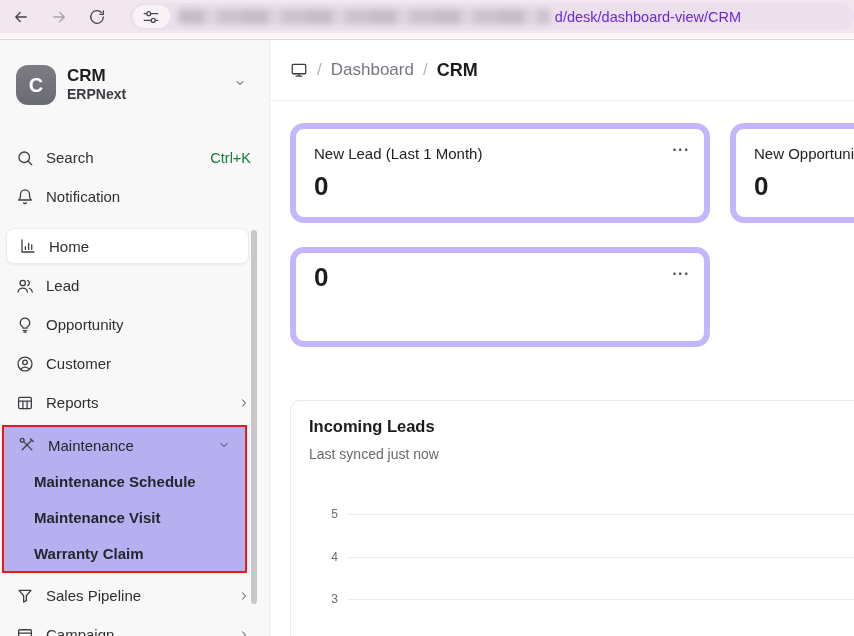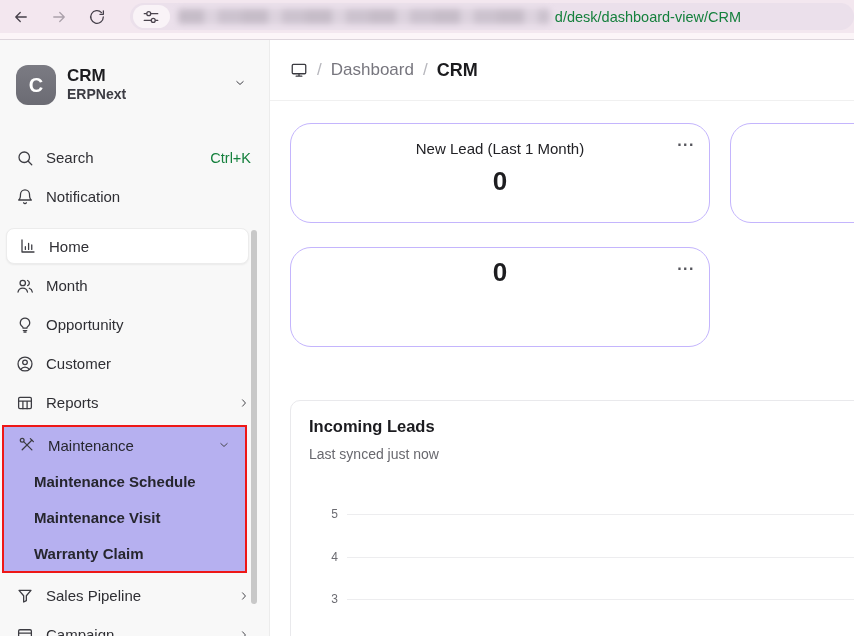--- a/index.html
+++ b/index.html
@@ -10,21 +10,21 @@
   
   .browser { position:absolute; top:0; left:0; right:0; height:40px; background:#f3e7ef; }
   .browser-strip { position:absolute; top:33px; left:0; right:0; height:7px; background:#fcf5f8; border-bottom:1px solid #ddd5dc; }
   .tb-row { position:relative; display:flex; align-items:center; height:33px; padding-left:8px; gap:12px; }
   .tbtn { width:26px; height:26px; display:flex; align-items:center; justify-content:center; border-radius:50%; color:#46404a; cursor:pointer; }
   .tbtn.disabled { color:#aba1ab; }
   .omnibox { display:flex; align-items:center; margin-left:8px; width:726px; height:27px; border-radius:14px; background:#ebe0eb; padding:0 10px 0 3px; cursor:text; }
   .chip { display:flex; align-items:center; justify-content:center; width:37px; height:23px; border-radius:12px; background:#f9f3f7; color:#4b444e; }
   .redacted { width:372px; height:15px; margin-left:8px; border-radius:3px; opacity:.55; filter:blur(3px);
               background:repeating-linear-gradient(90deg,#a79fab 0 26px,#cfc7d2 26px 40px,#b2aab6 40px 64px); }
-  .url-text { margin-left:5px; font-size:14.5px; color:#15803d; white-space:nowrap; }
+  .url-text { margin-left:5px; font-size:14.5px; color:#6d28d9; white-space:nowrap; }
 
   
   svg.i { width:18px; height:18px; fill:none; stroke:currentColor; stroke-width:1.7; stroke-linecap:round; stroke-linejoin:round; flex:none; }
   svg.i.sm { width:14px; height:14px; }
 
   
   .sidebar { position:absolute; left:0; top:40px; width:270px; bottom:0; background:#f8f8f8; border-right:1px solid #ececec; padding-top:22px; }
   .ws { display:flex; align-items:center; gap:11px; height:46px; margin:0 22px 0 16px; cursor:pointer; }
   .ws-logo { width:40px; height:40px; border-radius:12px; background:linear-gradient(180deg,#7b7b83,#6b6b73); color:#fff; font-size:20px; font-weight:700; display:flex; align-items:center; justify-content:center; }
   .ws-name { font-size:17px; font-weight:700; color:#1c1c1f; line-height:1.2; }
@@ -46,21 +46,21 @@
   .sb-scroll { position:absolute; right:12px; top:190px; width:6px; height:374px; border-radius:3px; background:#c8c8c8; cursor:grab; }
 
   
   .main { position:absolute; left:270px; top:40px; right:0; bottom:0; background:#fff; overflow:hidden; }
   .crumbbar { height:61px; display:flex; align-items:center; gap:9px; padding:0 20px; border-bottom:1px solid #f0f0f0; font-size:17px; }
   .crumb-icon { color:#3a3a40; display:flex; }
   .crumb-sep { color:#b7b7bd; }
   .crumb-link { color:#77767e; cursor:pointer; }
   .crumb-current { color:#1b1b1e; font-weight:700; font-size:18px; }
 
-  .card { position:absolute; background:#fff; border:1px solid #c4b5fd; border-radius:21px;text-align:center; }
+  .card { position:absolute; background:#fff; border:6px solid #c4b5fd; border-radius:14px; }
   .card-title { margin:16px 18px 0; font-size:15px; color:#222226; white-space:nowrap; overflow:hidden; }
   .card-value { margin:9px 18px 0; font-size:26px; font-weight:700; color:#1d1d20; }
   .card-menu { position:absolute; top:8px; right:14px; color:#55555c; font-size:16px; font-weight:700; letter-spacing:1.5px; cursor:pointer; }
 
   .chart-card { position:absolute; left:20px; top:360px; width:900px; height:300px; background:#fff; border:1px solid #e9e9ec; border-radius:10px; }
   .chart-title { margin:16px 18px 0; font-size:16.5px; font-weight:600; color:#1b1b1f; }
   .chart-sub { margin:10px 18px 0; font-size:14px; color:#68686e; }
   .gridrow { position:absolute; left:0; right:0; display:flex; align-items:center; }
   .gtick { width:56px; text-align:right; padding-right:9px; font-size:12px; color:#6c6c72; }
   .gline { flex:1; height:1px; background:#ededef; }
@@ -153,21 +153,21 @@
       </div>
 
       <div class="row">
         <span class="ric">
             <svg class="i" viewBox="0 0 24 24">
               <circle cx="9" cy="8" r="3.6"></circle>
               <path d="M2.7 20c.6-3.4 3.2-5.3 6.3-5.3s5.7 1.9 6.3 5.3"></path>
               <path d="M15.5 4.7a3.6 3.6 0 0 1 0 6.7M17.7 15c2.3.8 3.7 2.5 4 5"></path>
             </svg>
           </span>
-        <span>Month</span>
+        <span>Lead</span>
       </div>
 
       <div class="row">
         <span class="ric">
             <svg class="i" viewBox="0 0 24 24">
               <path d="M12 2.8a6.2 6.2 0 0 0-3.7 11.2c.9.7 1.2 1.5 1.2 2.3h5c0-.8.3-1.6 1.2-2.3A6.2 6.2 0 0 0 12 2.8Z"></path>
               <path d="M9.7 19.4h4.6M10.7 21.6h2.6"></path>
             </svg>
           </span>
         <span>Opportunity</span>

